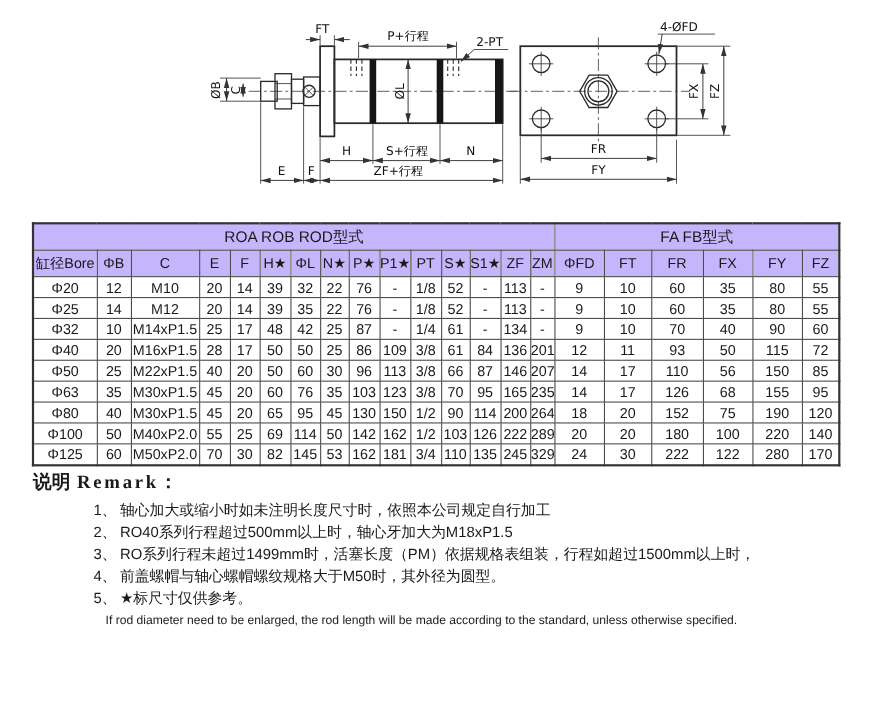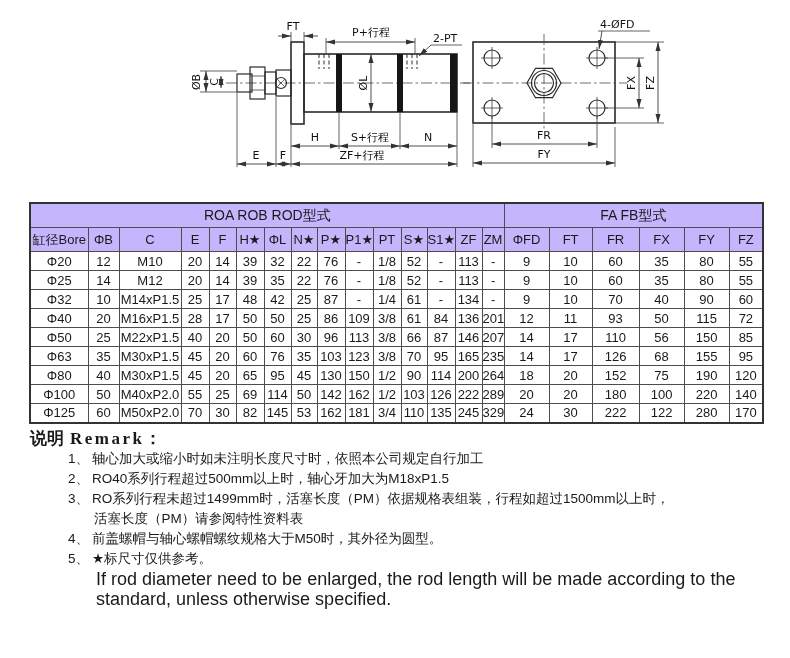--- a/index.html
+++ b/index.html
@@ -29,29 +29,29 @@
     border:1px solid #4d4d4d;text-align:center;vertical-align:middle;
     padding:0;font-weight:normal;white-space:nowrap;overflow:hidden;
   }
   table.spec thead th{background:#c4b5fd;}
   tr.group-row th{height:23px;font-size:14px;}
   tr.colhead-row th{height:23px;font-size:13px;}
   table.spec tbody tr{height:19px;}
   table.spec tbody td{font-size:13px;}
   
   .remarks{position:absolute;left:30px;top:429px;width:748px;}
-  .remark-heading{font-size:17px;line-height:20px;font-weight:bold;}
+  .remark-heading{font-size:17px;line-height:20px;margin-bottom:5px;font-weight:bold;}
   .remark-heading .zh{font-family:"Liberation Serif","DejaVu Serif",serif;}
   .remark-heading .en{font-family:"Liberation Serif","DejaVu Serif",serif;letter-spacing:2.5px;margin-left:6px;}
-  .remark-zh{margin-left:38px;}
+  .remark-zh{margin-left:55px;}
   .zh-line{font-size:13.5px;line-height:20px;}
   .zh-line .num{margin-right:3px;}
   .zh-line.cont{padding-left:26px;}
   .remark-en{margin-left:66px;}
-  .en-line{font-size:18px;line-height:20px;}
+  .en-line{font-size:11px;line-height:20px;}
 </style>
 </head>
 <body>
 
 <svg class="diagrams" width="790" height="196" viewBox="0 0 790 196">
   <defs>
     <marker id="ar" markerWidth="10" markerHeight="8" refX="9" refY="3.5" orient="auto-start-reverse" markerUnits="userSpaceOnUse">
       <path d="M0,1 L9,3.5 L0,6 z" fill="#333"></path>
     </marker>
   </defs>
@@ -456,20 +456,19 @@
 </table>
 
 <div class="remarks">
   <div class="remark-heading">
     <span class="zh">说明</span><span class="en">Remark：</span>
   </div>
   <div class="remark-zh" id="remark-zh">
       <div class="zh-line"><span class="num">1、</span><span>轴心加大或缩小时如未注明长度尺寸时，依照本公司规定自行加工</span></div>
       <div class="zh-line"><span class="num">2、</span><span>RO40系列行程超过500mm以上时，轴心牙加大为M18xP1.5</span></div>
       <div class="zh-line"><span class="num">3、</span><span>RO系列行程未超过1499mm时，活塞长度（PM）依据规格表组装，行程如超过1500mm以上时，</span></div>
-      <div class="zh-line cont"><span>活塞长度（PM）请参阅特性资料表</span></div>
       <div class="zh-line"><span class="num">4、</span><span>前盖螺帽与轴心螺帽螺纹规格大于M50时，其外径为圆型。</span></div>
       <div class="zh-line"><span class="num">5、</span><span>★标尺寸仅供参考。</span></div>
     </div>
   <div class="remark-en" id="remark-en">
       <div class="en-line">If rod diameter need to be enlarged, the rod length will be made according to the standard, unless otherwise specified.</div>
     </div>
 </div>
 
 </body></html>

